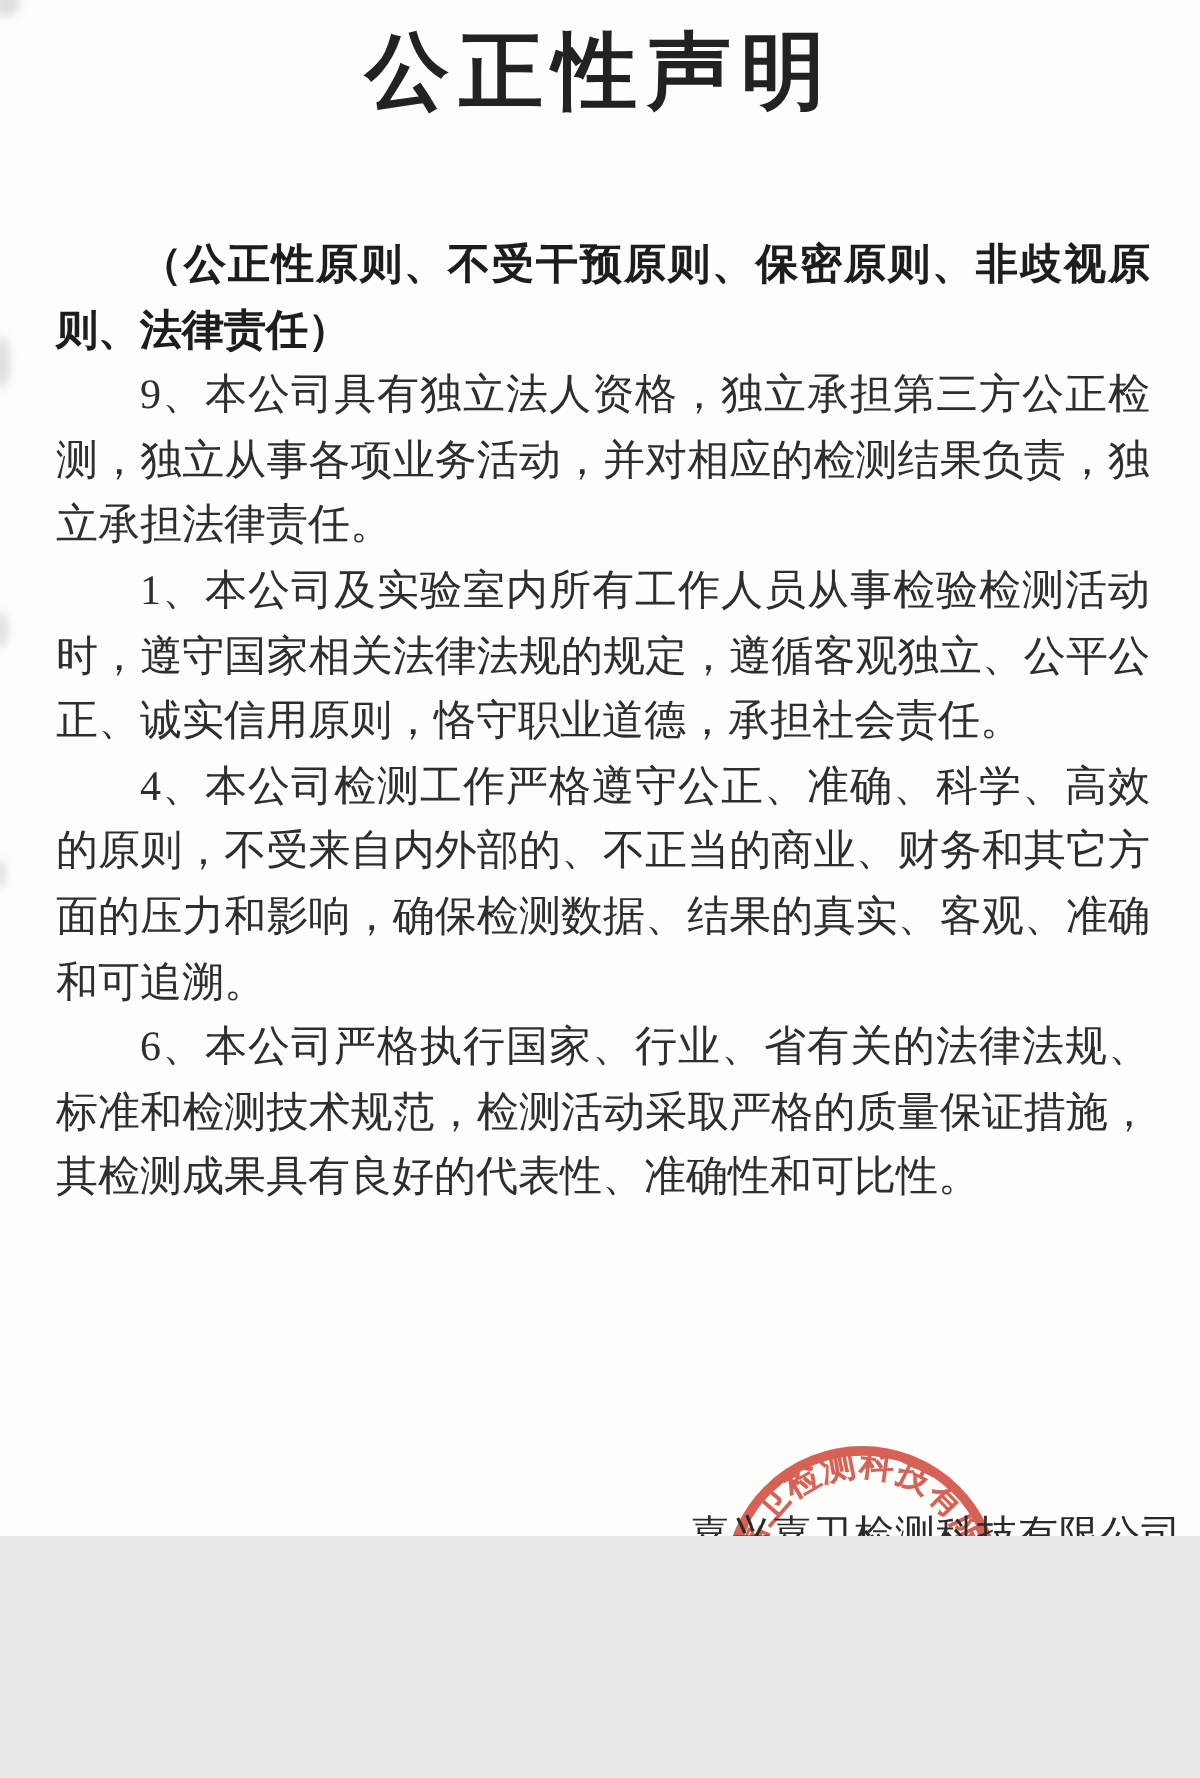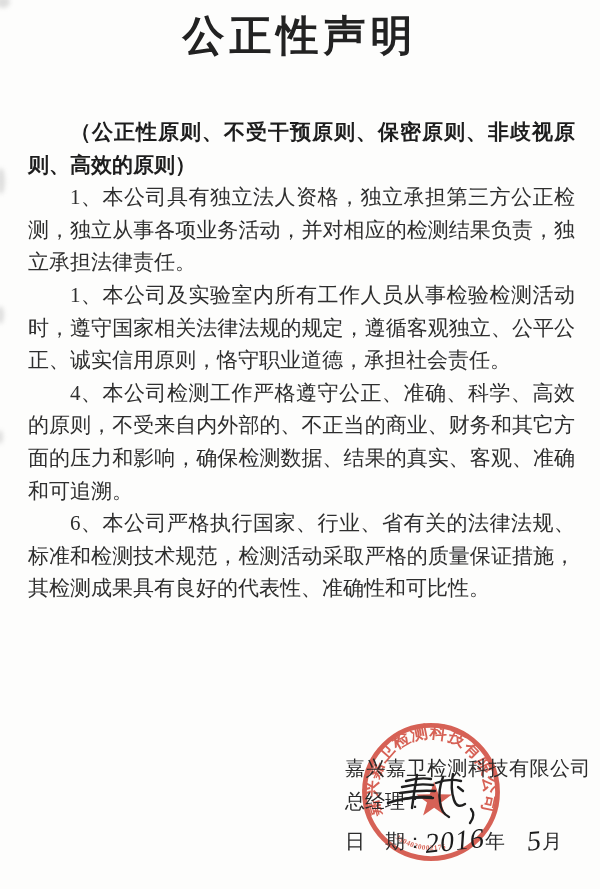--- a/index.html
+++ b/index.html
@@ -3,21 +3,21 @@
 <meta charset="utf-8">
 <style>
   html,body{margin:0;padding:0;}
   body{
     width:600px;height:889px;
     background:#e9e9e9;
     font-family:"Liberation Serif","DejaVu Serif",serif;
   }
   .page{
     position:relative;
-    width:600px;height:889px;
+    width:600px;height:768px;
     background:#fdfdfc;
     overflow:hidden;
     color:#2d2d2d;
   }
   .page-title{
     margin:6px 0 0 0;
     padding-top:2px;
     text-align:center;
     font-size:42px;
     font-weight:bold;
@@ -101,22 +101,22 @@
 <div class="page">
 
   <div class="smudge s1"></div>
   <div class="smudge s2"></div>
   <div class="smudge s3"></div>
   <div class="smudge s4"></div>
 
   <h1 class="page-title">公正性声明</h1>
 
   <div class="doc-body">
-    <p class="principles-line">（公正性原则、不受干预原则、保密原则、非歧视原则、高效的原则）</p>
-    <p>1、本公司具有独立法人资格，独立承担第三方公正检测，独立从事各项业务活动，并对相应的检测结果负责，独立承担法律责任。</p>
+    <p class="principles-line">（公正性原则、不受干预原则、保密原则、非歧视原则、法律责任）</p>
+    <p>9、本公司具有独立法人资格，独立承担第三方公正检测，独立从事各项业务活动，并对相应的检测结果负责，独立承担法律责任。</p>
     <p>1、本公司及实验室内所有工作人员从事检验检测活动时，遵守国家相关法律法规的规定，遵循客观独立、公平公正、诚实信用原则，恪守职业道德，承担社会责任。</p>
     <p>4、本公司检测工作严格遵守公正、准确、科学、高效的原则，不受来自内外部的、不正当的商业、财务和其它方面的压力和影响，确保检测数据、结果的真实、客观、准确和可追溯。</p>
     <p>6、本公司严格执行国家、行业、省有关的法律法规、标准和检测技术规范，检测活动采取严格的质量保证措施，其检测成果具有良好的代表性、准确性和可比性。</p>
 
   </div>
 
   <svg class="stamp-svg" viewBox="0 0 150 150" xmlns="http://www.w3.org/2000/svg" xmlns:xlink="http://www.w3.org/1999/xlink">
     <defs>
       <path id="seal-name-arc" d="M 27.9,97 A 52,52 0 1 1 121.7,97.8" fill="none"></path>
       <path id="seal-code-arc" d="M 37.5,116.6 A 56,56 0 0 0 112.5,116.6" fill="none"></path>

